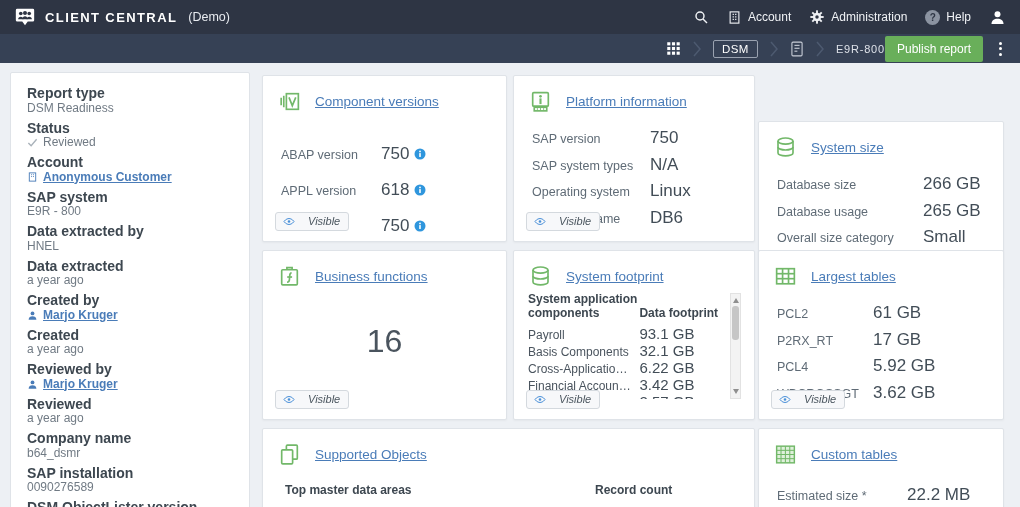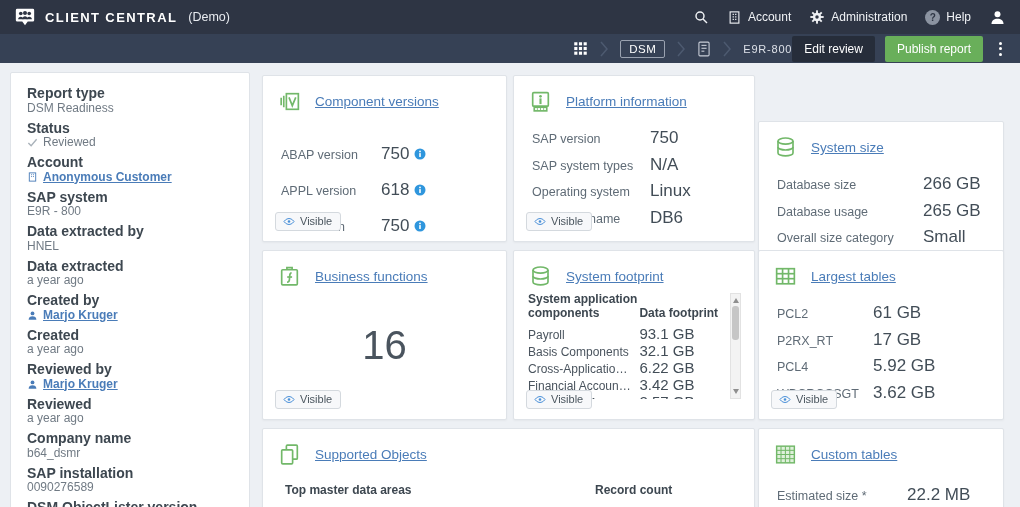--- a/index.html
+++ b/index.html
@@ -63,25 +63,25 @@
   .kv .v { font-size:17px; color:#424d57; display:flex; align-items:center; gap:5px; }
   .gap-lg .kv { margin-bottom:15px;margin-top:16px; }
   .gap-sm .kv { margin-bottom:6.5px; }
   .w-comp .k { width:100px; }
   .w-plat .k { width:118px; }
   .w-size .k { width:146px; }
   .w-tbl  .k { width:96px; }
   .w-cust .k { width:130px; }
 
   .big-number { position:absolute; top:72px; left:0; width:100%; text-align:center;
-                font-size:40px; color:#4a545e; }
+                font-size:32px; color:#4a545e; }
 
   .visible-badge { position:absolute; left:12px; bottom:10px; display:inline-flex; align-items:center;
-                   gap:5px; border:1px solid #d4d9de; background:#f7f8fa; border-radius:3px;
-                   padding:2px 8px 3px 7px; font-size:11px; color:#4b565f; cursor:pointer; }
+                   gap:13px; border:1px solid #d4d9de; background:#f7f8fa; border-radius:3px;
+                   padding:2px 8px 3px 7px; font-size:11px; color:#4b565f; cursor:pointer;font-style:italic; }
 
   
   .fp-area { position:absolute; left:14px; right:27px; top:42px; height:106px; overflow:hidden; }
   .fp-head { display:flex; margin-bottom:5px; }
   .fp-head .h1 { width:56%; font-size:12px; font-weight:bold; color:#3d4750; line-height:13.5px; }
   .fp-head .h2 { font-size:12px; font-weight:bold; color:#3d4750; align-self:flex-end; }
   .fp-row { display:flex; align-items:baseline; height:17px; }
   .fp-row .k { width:56%; font-size:12px; color:#4a545e; white-space:nowrap; overflow:hidden;
                text-overflow:ellipsis; padding-right:8px; }
   .fp-row .v { font-size:15px; color:#424d57; }
@@ -205,21 +205,20 @@
       </svg>
     </span>
     <span class="crumb-chev">
       <svg width="10" height="16" viewBox="0 0 10 16" fill="none" stroke="#4d5a70" stroke-width="1.5">
           <polyline points="2,1 8,8 2,15"></polyline>
         </svg>
     </span>
     <span class="crumb-label">E9R-800</span>
   </div>
   <div class="bar-actions">
-    <button class="btn-dark">Edit review</button>
     <button class="btn-green">Publish report</button>
     <span class="kebab">
         <i></i>
         <i></i>
         <i></i>
       </span>
   </div>
 </div>
 
 <aside class="side-card">

